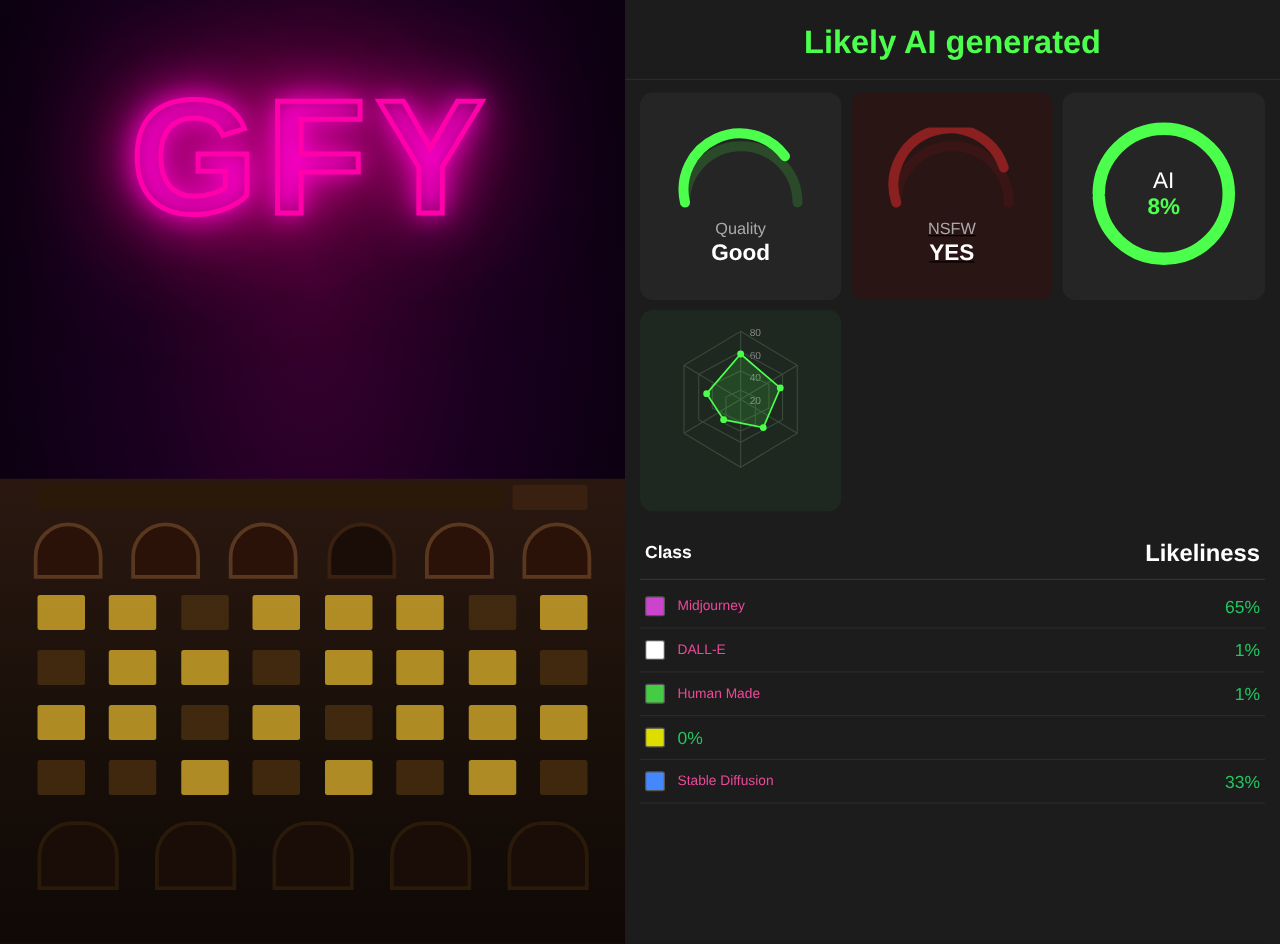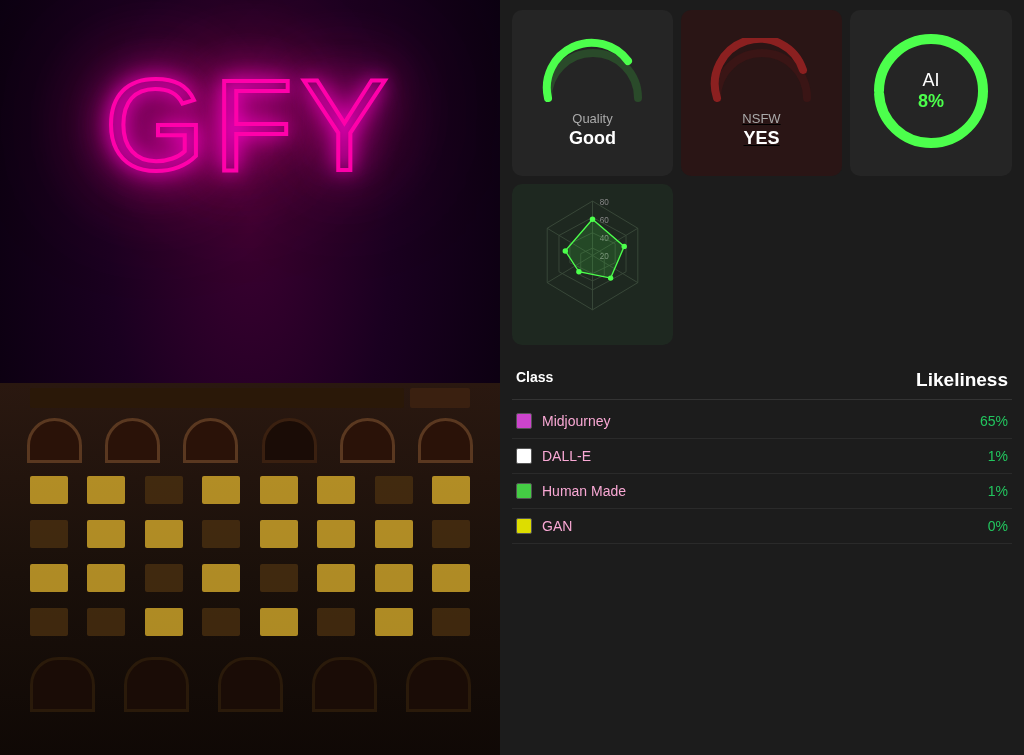--- a/index.html
+++ b/index.html
@@ -29,21 +29,21 @@
       display: flex;
       align-items: center;
       justify-content: center;
     }
     .gfy-sign {
       position: absolute;
       top: 50px;
       left: 50%;
       transform: translateX(-50%);
       font-size: 130px;
-      font-weight: 400;
+      font-weight: 700;
       color: transparent;
       -webkit-text-stroke: 4px #ff00aa;
       text-shadow:
         0 0 20px #ff00cc,
         0 0 40px #ff00cc,
         0 0 80px #ff0088,
         0 0 120px #cc0066;
       letter-spacing: 8px;
       white-space: nowrap;
     }
@@ -233,22 +233,22 @@
     .class-color-box {
       width: 16px;
       height: 16px;
       border-radius: 2px;
       margin-right: 10px;
       flex-shrink: 0;
       border: 1px solid #555;
     }
     .class-name {
       flex: 1;
-      font-size: 14px;
-      color: #f9a8d4;
+      font-size: 11px;
+      color: #ec4899;
     }
     .class-pct {
       font-size: 14px;
       color: #22c55e;
       font-weight: 500;
     }
   </style>
 </head>
 <body>
 
@@ -324,20 +324,23 @@
         <div class="arch" style="width:65px; height:55px; border-color:#2a1a0a;"></div>
         <div class="arch" style="width:65px; height:55px; border-color:#2a1a0a;"></div>
         <div class="arch" style="width:65px; height:55px; border-color:#2a1a0a;"></div>
       </div>
     </div>
   </div>
 </div>
 
 <div class="right-panel">
 
+  <div class="header">
+    <div class="header-title">Likely AI generated</div>
+  </div>
 
   <div class="metrics-grid">
 
     <div class="metric-card">
       <div class="gauge-container">
         <svg viewBox="0 0 110 65">
 
           <path d="M 10 60 A 45 45 0 0 1 100 60" fill="none" stroke="#2a4a2a" stroke-width="8" stroke-linecap="round"></path>
 
           <path d="M 10 60 A 45 45 0 0 1 90 23" fill="none" stroke="#4cff4c" stroke-width="8" stroke-linecap="round"></path>
@@ -424,19 +427,23 @@
           <span class="class-name">DALL-E</span>
           <span class="class-pct">1%</span>
         </div>
         <div class="class-row">
           <div class="class-color-box" style="background: rgb(68, 204, 68);"></div>
           <span class="class-name">Human Made</span>
           <span class="class-pct">1%</span>
         </div>
         <div class="class-row">
           <div class="class-color-box" style="background: rgb(221, 221, 0);"></div>
-          <span class="class-name">GAN</span>
           <span class="class-pct">0%</span>
         </div>
+        <div class="class-row">
+          <div class="class-color-box" style="background: rgb(68, 136, 255);"></div>
+          <span class="class-name">Stable Diffusion</span>
+          <span class="class-pct">33%</span>
+        </div>
       </div>
   </div>
 
 </div>
 
 </body></html>

